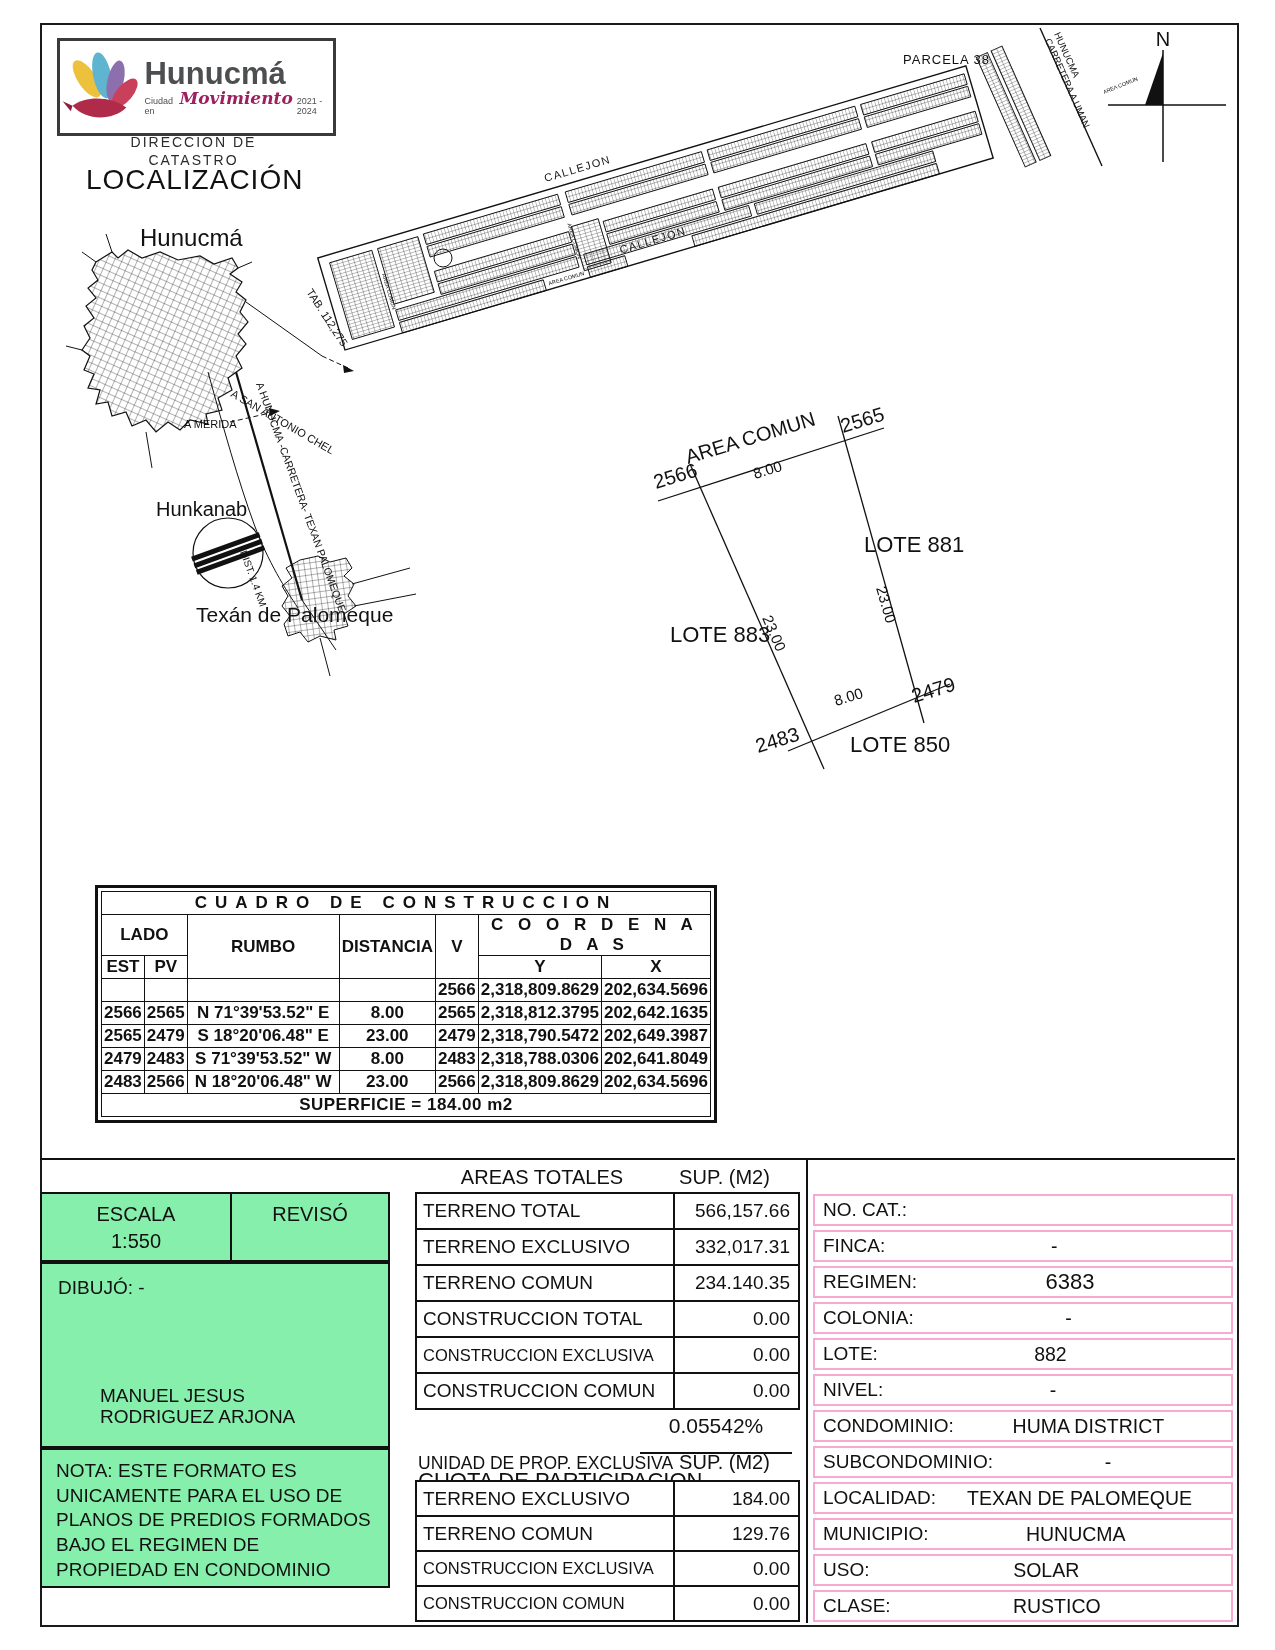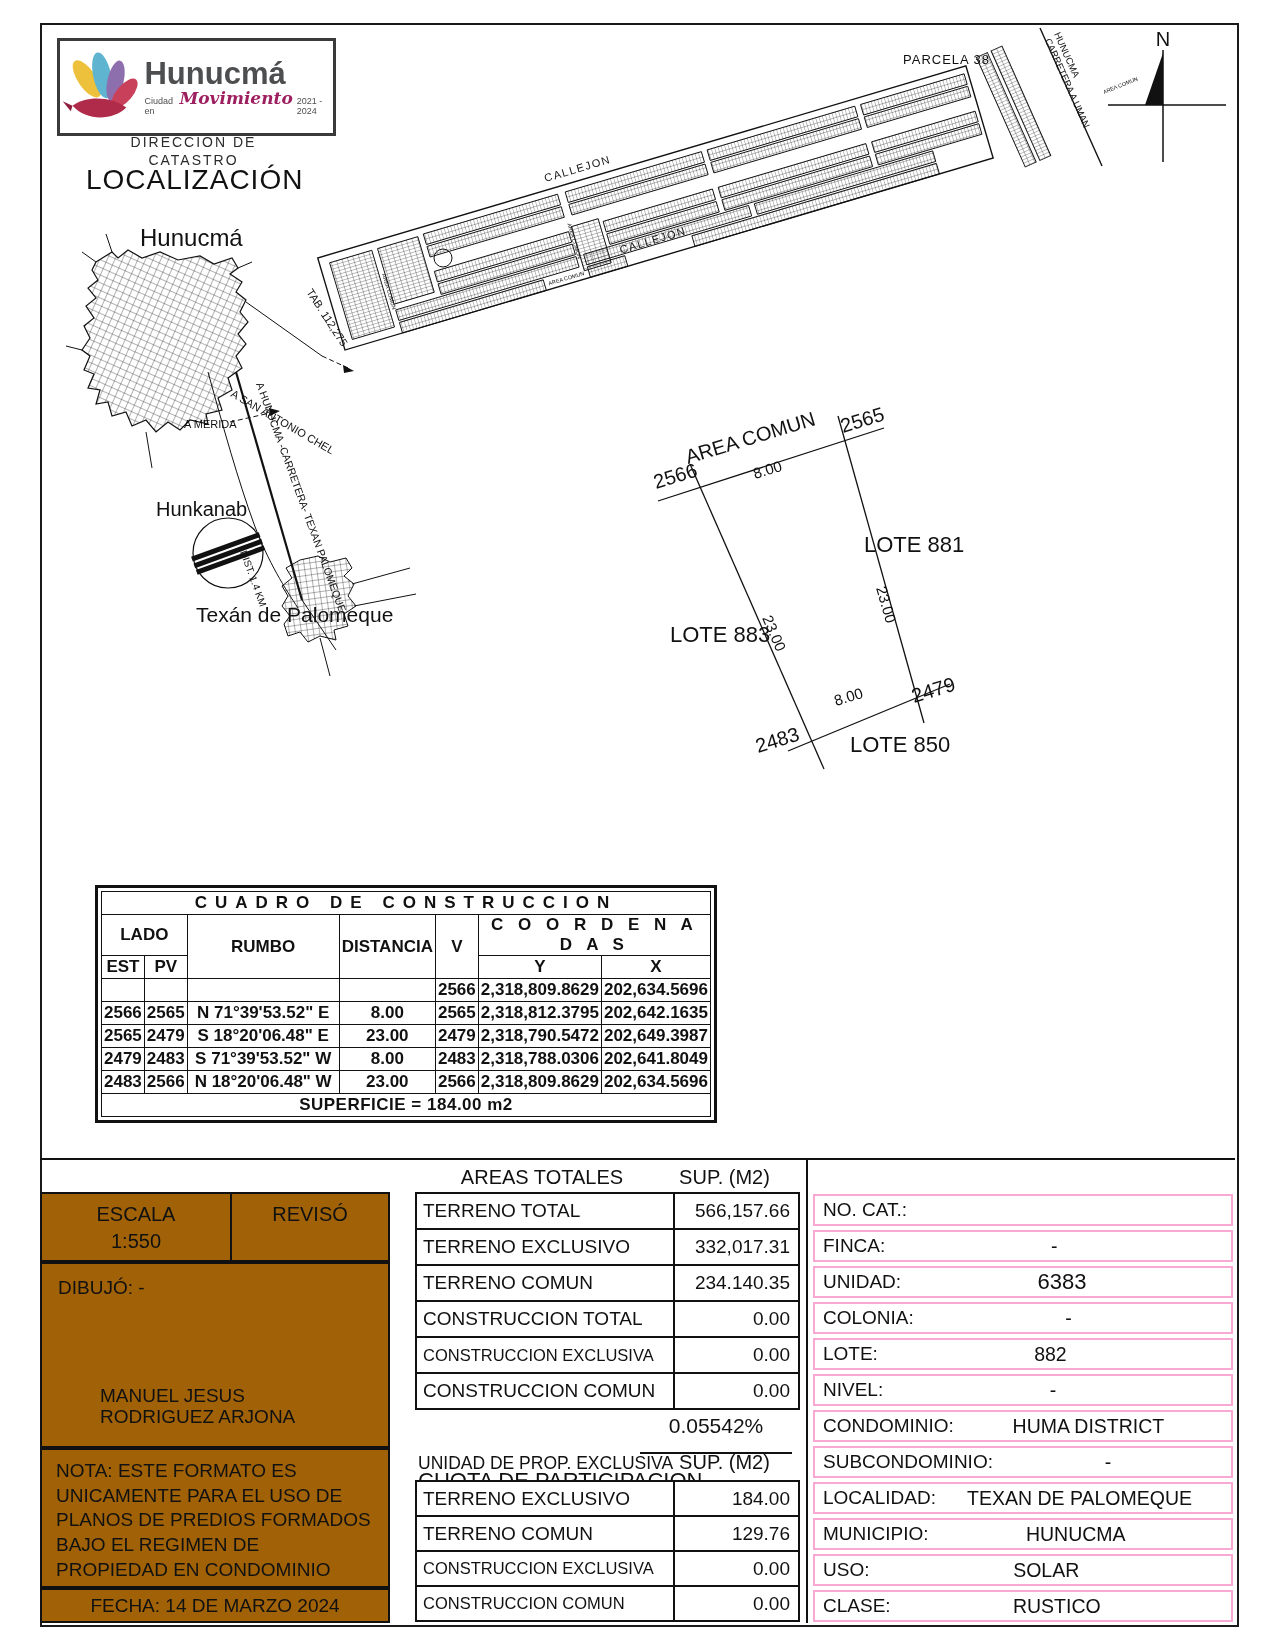--- a/index.html
+++ b/index.html
@@ -26,21 +26,21 @@
   td.ct{font-size:19px;letter-spacing:8px;height:34px;}
   td.coordHdr{letter-spacing:5px;height:18px;}
   td.hdr{height:18px;font-size:13px;}
   td.yCol{text-align:left;padding-left:4px;}
   td.xCol{text-align:right;padding-right:4px;}
   td.supRow{font-size:17px;height:30px;letter-spacing:.5px;}
 
   
   .hline{left:40px;top:1158px;width:1195px;height:2px;background:#111;}
   .vline{left:806px;top:1158px;width:2px;height:465px;background:#111;}
-  .bx{border:2px solid #111;box-sizing:border-box;background:#a16207;}
+  .bx{border:2px solid #111;box-sizing:border-box;background:#86efac;}
   #escalaBox{left:40px;top:1192px;width:350px;height:70px;display:flex;}
   #escalaCell{width:188px;border-right:2px solid #111;text-align:center;padding-top:7px;font-size:20px;line-height:1.35;}
   #revisoCell{flex:1;text-align:center;padding-top:9px;font-size:20px;}
   #dibujoBox{left:40px;top:1262px;width:350px;height:186px;font-size:19px;}
   #dibujoLabel{position:absolute;left:16px;top:13px;}
   #drafterName{position:absolute;left:58px;top:122px;line-height:1.1;font-size:19px;}
   #notaBox{left:40px;top:1448px;width:350px;height:140px;padding:9px 14px;font-size:19px;line-height:1.3;}
   #notaBox .inner{width:320px;}
   #fechaBox{left:40px;top:1588px;width:350px;height:35px;display:flex;align-items:center;justify-content:center;font-size:19px;}
 
@@ -314,21 +314,20 @@
   </div>
 
   <div class="abs bx" id="dibujoBox">
     <div id="dibujoLabel">DIBUJÓ:  -</div>
     <div id="drafterName">
       <div>MANUEL JESUS</div>
       <div>RODRIGUEZ ARJONA</div>
     </div>
   </div>
 
-  <div class="abs bx" id="fechaBox">FECHA: 14 DE MARZO 2024</div>
 
   <div class="abs" id="areasHdrLabel">AREAS TOTALES</div>
   <div class="abs" id="areasHdrSup">SUP. (M2)</div>
 
   <div class="abs mtable" id="totBox">
     <div class="mrow">
         <div class="mlab">TERRENO TOTAL</div>
         <div class="mval">566,157.66</div>
       </div>
     <div class="mrow">
@@ -379,21 +378,21 @@
 
   <div class="rbox" style="top:1194px">
       <span class="rlab">NO. CAT.:</span>
       <span class="rval"></span>
     </div>
   <div class="rbox" style="top:1230px">
       <span class="rlab">FINCA:</span>
       <span class="rval">-</span>
     </div>
   <div class="rbox" style="top:1266px">
-      <span class="rlab">UNIDAD:</span>
+      <span class="rlab">REGIMEN:</span>
       <span class="rval vbig">6383</span>
     </div>
   <div class="rbox" style="top:1302px">
       <span class="rlab">COLONIA:</span>
       <span class="rval">-</span>
     </div>
   <div class="rbox" style="top:1338px">
       <span class="rlab">LOTE:</span>
       <span class="rval">882</span>
     </div>

